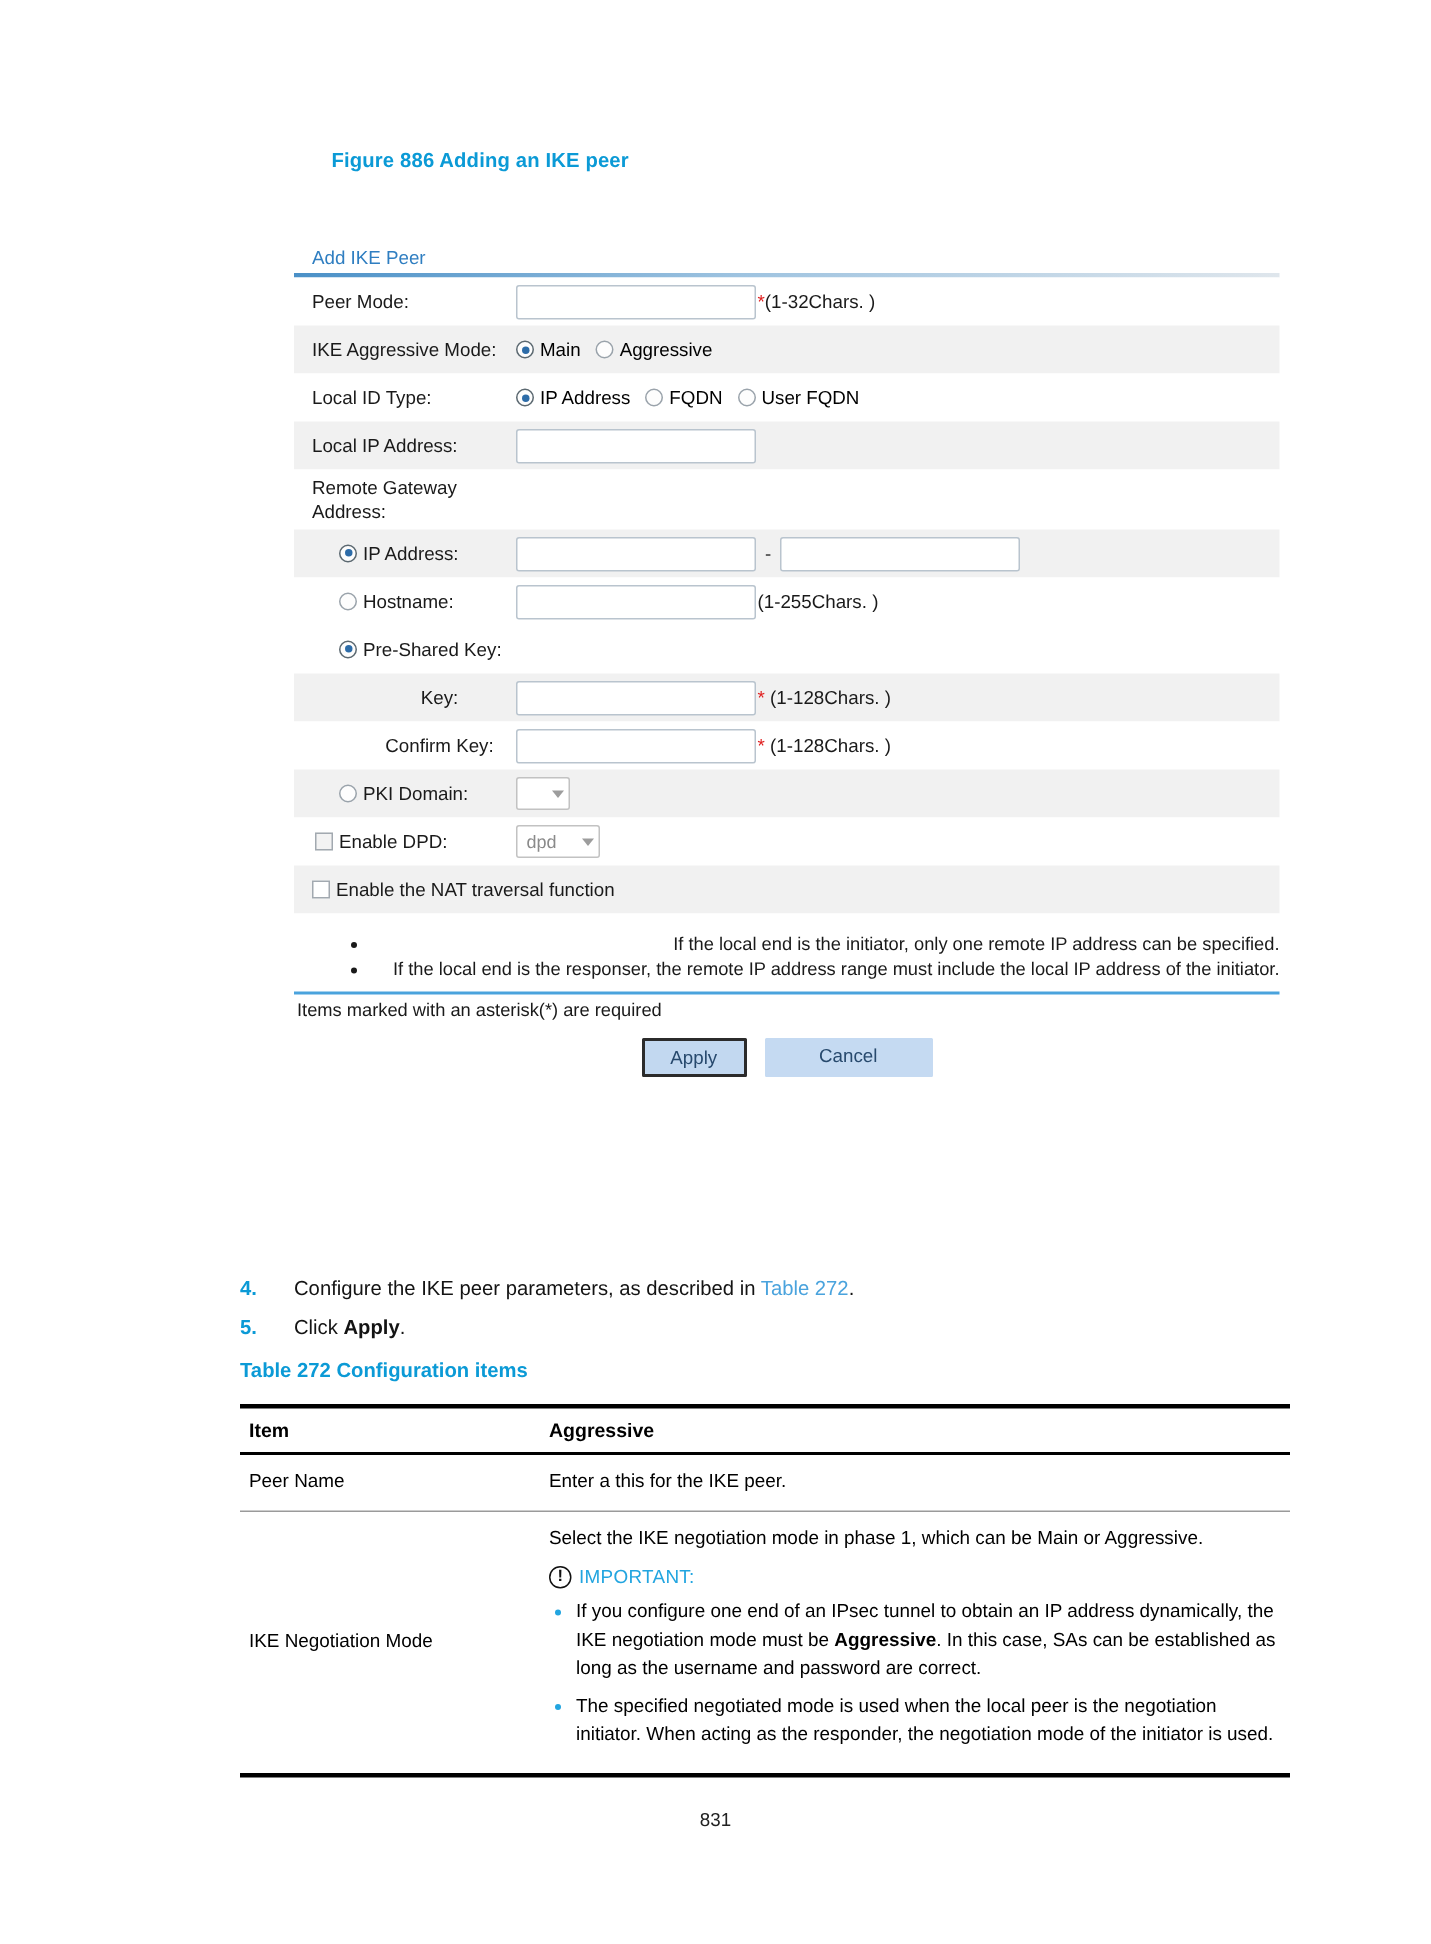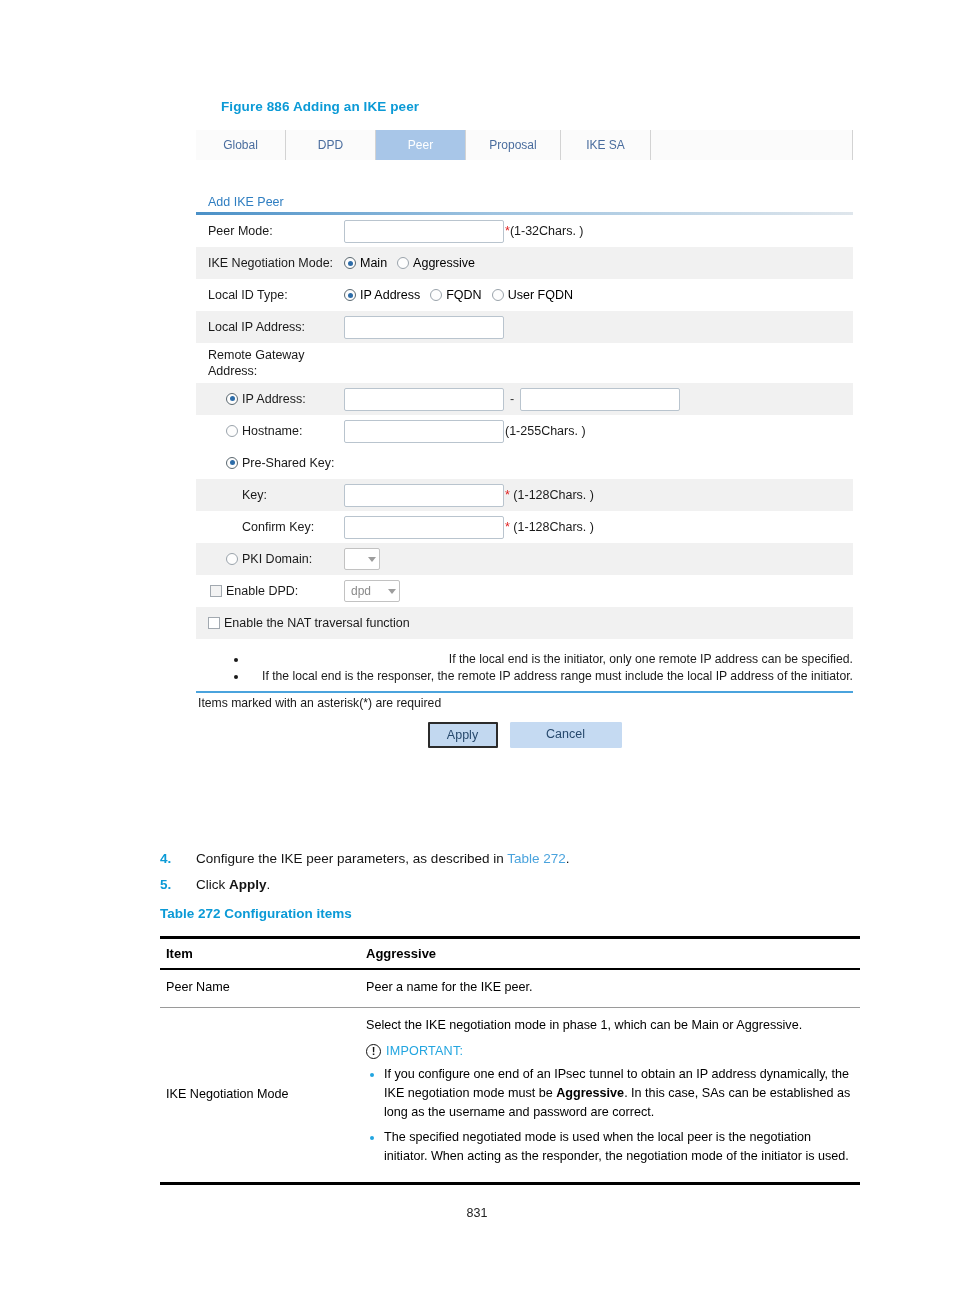--- a/index.html
+++ b/index.html
@@ -168,21 +168,21 @@
   .ddl.dpd { width: 56px; justify-content: space-between; }
   .caret {
     width: 0; height: 0;
     border-left: 4px solid transparent;
     border-right: 4px solid transparent;
     border-top: 5px solid #9d9d9d;
     margin-left: 4px;
   }
 
   .indent1 { padding-left: 30px !important; width: 148px; }
-  .indent2 { padding-left: 46px !important; width: 148px; }
+  .indent2 { padding-left: 46px !important; width: 148px; text-align: center; }
 
   .dash { margin: 0 6px; font-size: 12.5px; color: #333; }
 
   
   .notes {
     padding: 12px 0 6px 38px;
     background: #ffffff;
   }
   .notes ul { margin: 0; padding-left: 14px; text-align: right; }
   .notes li {
@@ -312,54 +312,36 @@
     color: #222;
   }
 </style>
 </head>
 <body>
 
 <div class="fig-caption">Figure 886 Adding an IKE peer</div>
 
 <div class="shot">
 
-  <div class="tabs">
-    <div class="tab w1">
-        <span>Global</span>
-      </div>
-    <div class="tab w2">
-        <span>DPD</span>
-      </div>
-    <div class="tab w3 active">
-        <span>Peer</span>
-      </div>
-    <div class="tab w4">
-        <span>Proposal</span>
-      </div>
-    <div class="tab w5">
-        <span>IKE SA</span>
-      </div>
-    <div class="tab-filler"></div>
-  </div>
 
   <div class="shot-gap"></div>
 
   <div class="sec-head">Add IKE Peer</div>
   <div class="sec-rule"></div>
 
   <div class="row">
     <div class="lbl">Peer Mode:</div>
     <div class="fld">
       <input class="txt" type="text" value="" style="">
       <span class="hint"><span class="req">*</span><span>(1-32Chars. )</span></span>
     </div>
   </div>
 
   <div class="row alt">
-    <div class="lbl two-line">IKE Negotiation Mode:</div>
+    <div class="lbl two-line">IKE Aggressive Mode:</div>
     <div class="fld">
       <span class="radio-lbl"><span class="radio on"></span><span>Main</span></span>
       <span class="radio-lbl"><span class="radio"></span><span>Aggressive</span></span>
     </div>
   </div>
 
   <div class="row">
     <div class="lbl">Local ID Type:</div>
     <div class="fld">
       <span class="radio-lbl"><span class="radio on"></span><span>IP Address</span></span>
@@ -474,21 +456,21 @@
 <table class="tbl">
   <thead>
     <tr class="hdr-top">
       <th class="c1">Item</th>
       <th>Aggressive</th>
     </tr>
   </thead>
   <tbody>
     <tr>
       <td class="c1">Peer Name</td>
-      <td>Peer a name for the IKE peer.</td>
+      <td>Enter a this for the IKE peer.</td>
     </tr>
     <tr class="last">
       <td class="c1 cell-mid">IKE Negotiation Mode</td>
       <td>
         <div>Select the IKE negotiation mode in phase 1, which can be Main or Aggressive.</div>
         <div class="important-row">
           <span class="imp-icon">!</span>
           <span class="imp-text">IMPORTANT:</span>
         </div>
         <ul class="blue-bullets">

